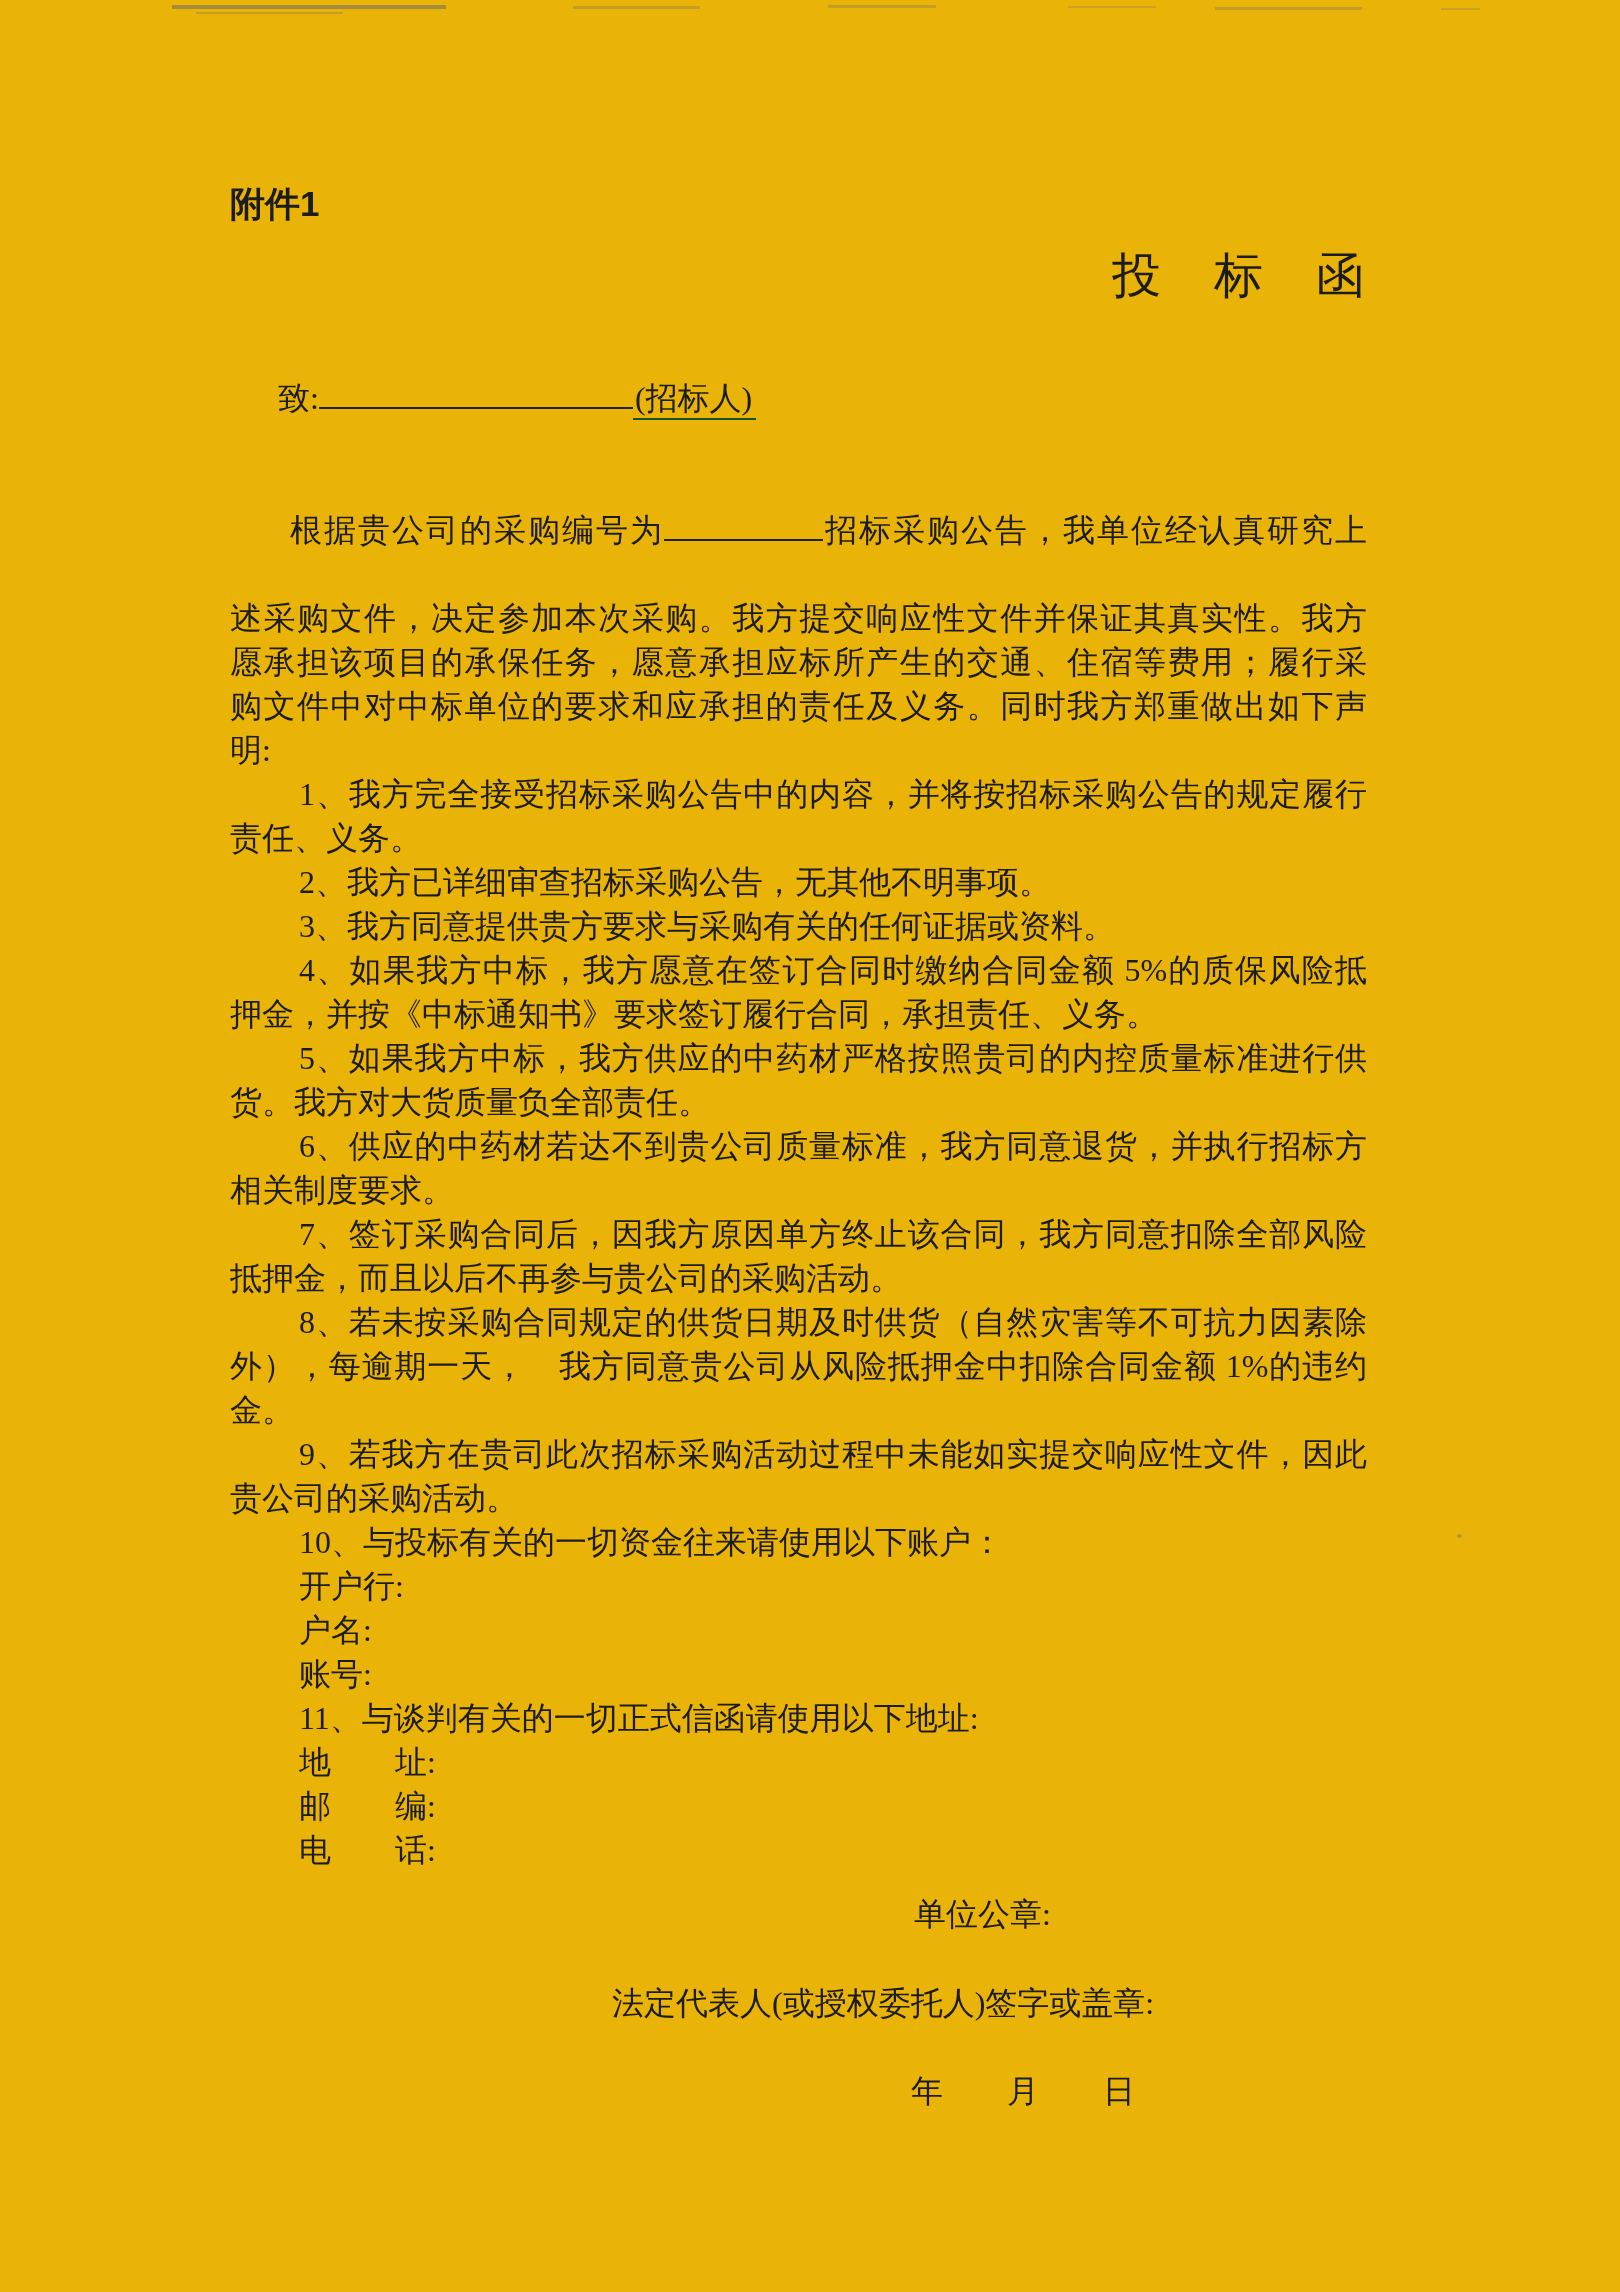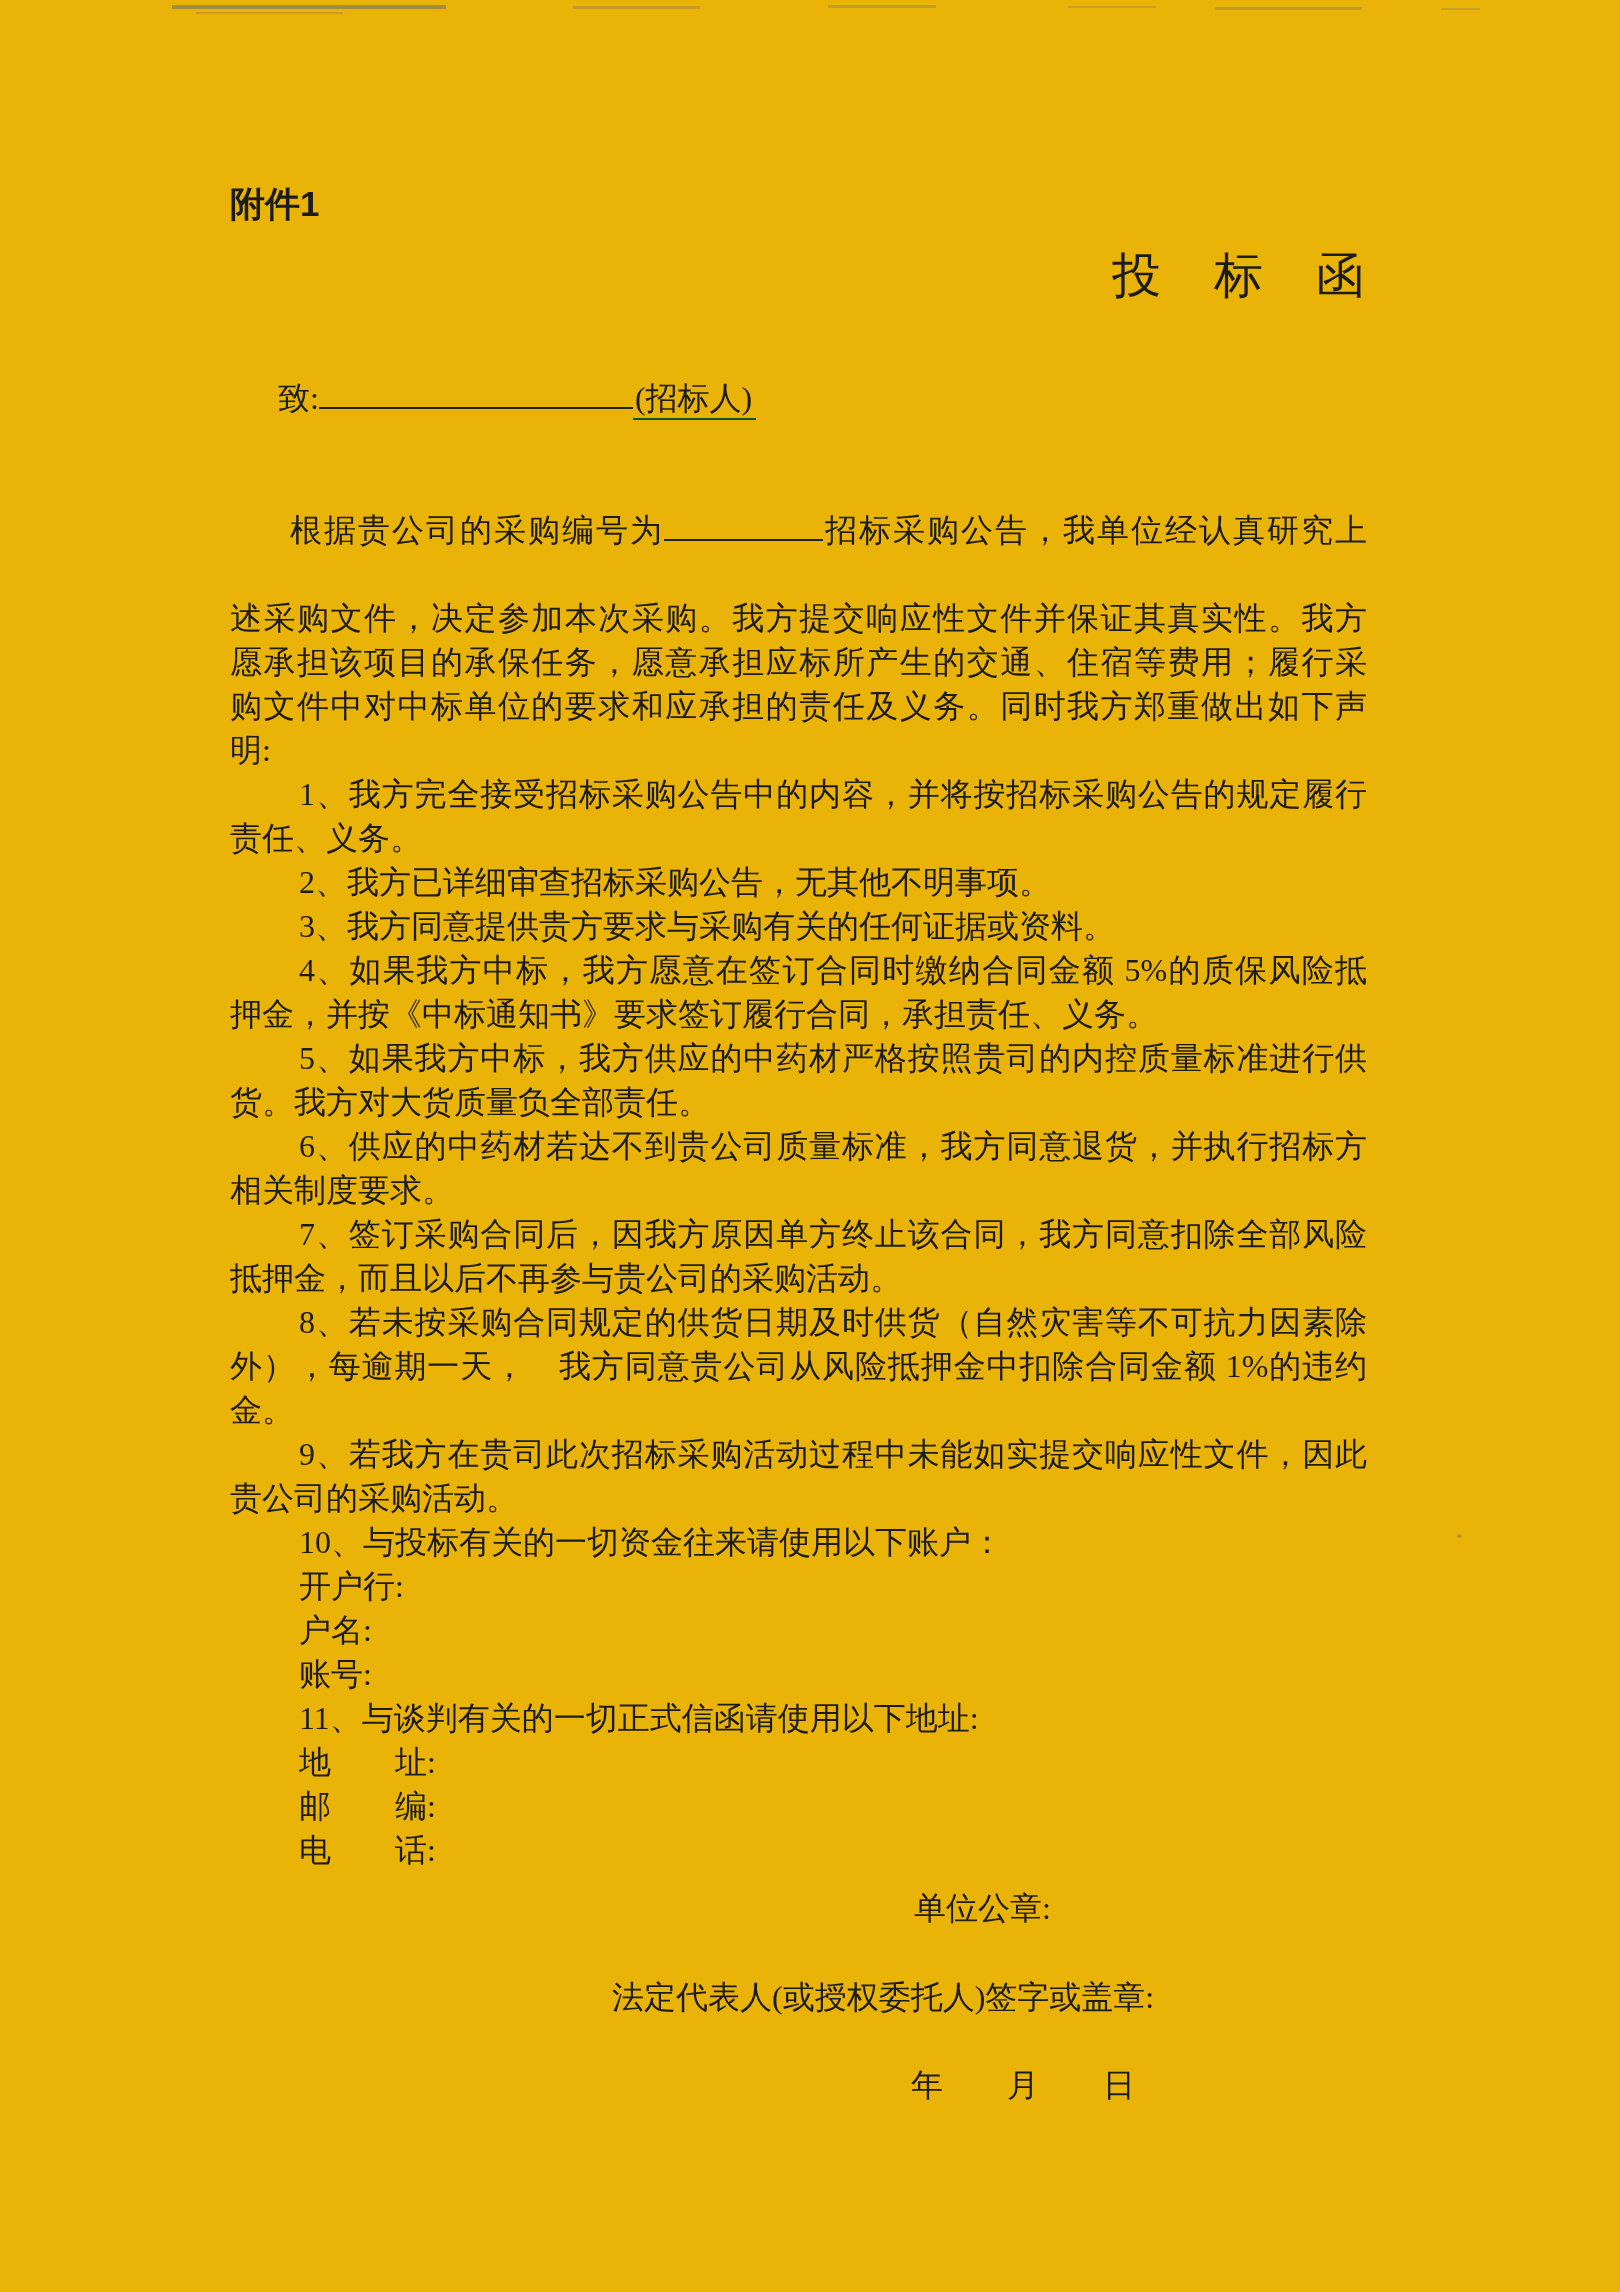--- a/index.html
+++ b/index.html
@@ -45,21 +45,21 @@
     border-bottom:2px solid #222;
     height:0.95em;
     vertical-align:baseline;
   }
   .blank-to{width:314px;}
   .blank-code{width:159px;}
   .u-text{
     border-bottom:2px solid #14532d;
     padding:0 3.9px 2px 2px;
   }
-  .sig-seal{margin-top:14px;margin-left:684px;}
+  .sig-seal{margin-top:20px;margin-left:684px;}
   .sig-legal{margin-top:45px;margin-left:382px;}
   .sig-date{margin-top:44px;margin-left:681px;}
   .artifact{position:absolute;background:#6a6a6a;}
 </style>
 </head>
 <body>
 
 <div class="page">
 
   <div class="artifact" style="left:172px;top:4.9px;width:274px;height:3.9px;opacity:.55;"></div>

